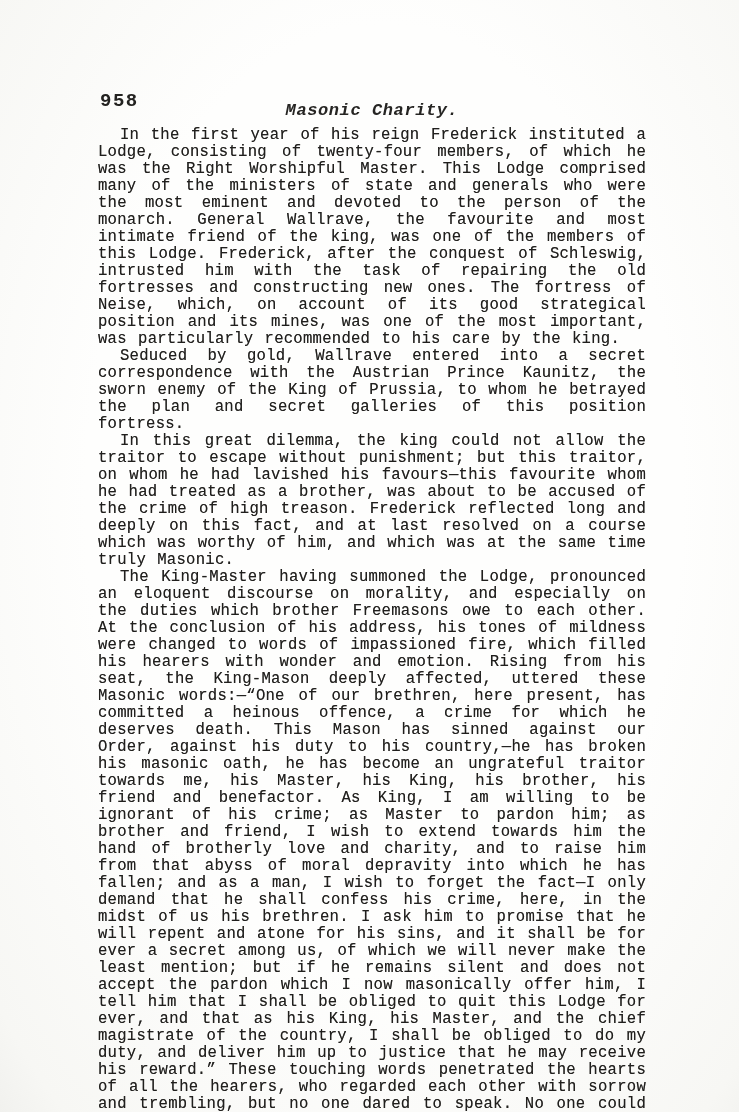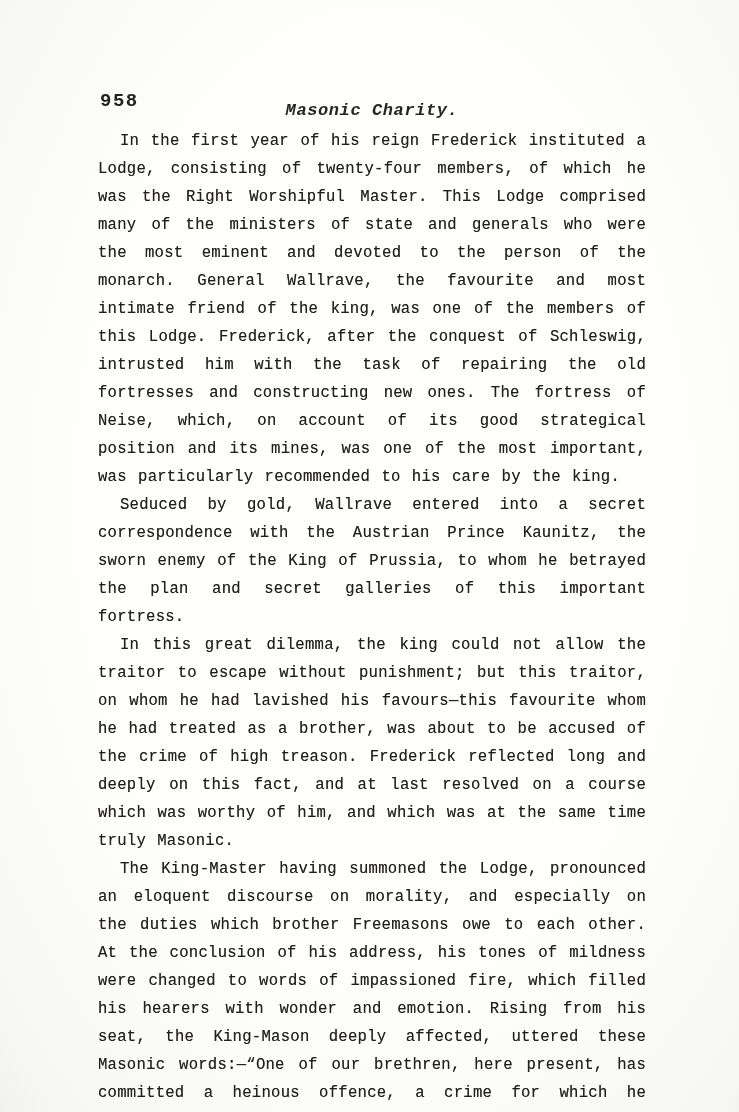--- a/index.html
+++ b/index.html
@@ -48,38 +48,38 @@
   }
   .body-text {
     position: absolute;
     left: 98px;
     top: 127px;
     width: 548px;
   }
   .body-text p {
     margin: 0;
     font-size: 15.6px;
-    line-height: 28px;
+    line-height: 17px;
     text-align: justify;
     text-indent: 22px;
     letter-spacing: 0.25px;
     word-spacing: 1.6px;
     text-shadow: 0 0 0.5px rgba(20, 18, 16, 0.55);
   }
 </style>
 </head>
 <body>
 
 <div class="page">
 
   <div class="running-head">
     <span class="page-number">958</span>
     <span class="running-title">Masonic Charity.</span>
   </div>
 
   <div class="body-text">
     <p>In the first year of his reign Frederick instituted a Lodge, consisting of twenty-four members, of which he was the Right Worshipful Master. This Lodge comprised many of the ministers of state and generals who were the most eminent and devoted to the person of the monarch. General Wallrave, the favourite and most intimate friend of the king, was one of the members of this Lodge. Frederick, after the conquest of Schleswig, intrusted him with the task of repairing the old fortresses and constructing new ones. The fortress of Neise, which, on account of its good strategical position and its mines, was one of the most important, was particularly recommended to his care by the king.</p>
-    <p>Seduced by gold, Wallrave entered into a secret correspondence with the Austrian Prince Kaunitz, the sworn enemy of the King of Prussia, to whom he betrayed the plan and secret galleries of this important fortress.</p>
+    <p>Seduced by gold, Wallrave entered into a secret correspondence with the Austrian Prince Kaunitz, the sworn enemy of the King of Prussia, to whom he betrayed the plan and secret galleries of this position fortress.</p>
     <p>In this great dilemma, the king could not allow the traitor to escape without punishment; but this traitor, on whom he had lavished his favours—this favourite whom he had treated as a brother, was about to be accused of the crime of high treason. Frederick reflected long and deeply on this fact, and at last resolved on a course which was worthy of him, and which was at the same time truly Masonic.</p>
     <p>The King-Master having summoned the Lodge, pronounced an eloquent discourse on morality, and especially on the duties which brother Freemasons owe to each other. At the conclusion of his address, his tones of mildness were changed to words of impassioned fire, which filled his hearers with wonder and emotion. Rising from his seat, the King-Mason deeply affected, uttered these Masonic words:—“One of our brethren, here present, has committed a heinous offence, a crime for which he deserves death. This Mason has sinned against our Order, against his duty to his country,—he has broken his masonic oath, he has become an ungrateful traitor towards me, his Master, his King, his brother, his friend and benefactor. As King, I am willing to be ignorant of his crime; as Master to pardon him; as brother and friend, I wish to extend towards him the hand of brotherly love and charity, and to raise him from that abyss of moral depravity into which he has fallen; and as a man, I wish to forget the fact—I only demand that he shall confess his crime, here, in the midst of us his brethren. I ask him to promise that he will repent and atone for his sins, and it shall be for ever a secret among us, of which we will never make the least mention; but if he remains silent and does not accept the pardon which I now masonically offer him, I tell him that I shall be obliged to quit this Lodge for ever, and that as his King, his Master, and the chief magistrate of the country, I shall be obliged to do my duty, and deliver him up to justice that he may receive his reward.” These touching words penetrated the hearts of all the hearers, who regarded each other with sorrow and trembling, but no one dared to speak. No one could divine to whom could be addressed this rigorous, but</p>
   </div>
 
 </div>
 
 </body></html>

